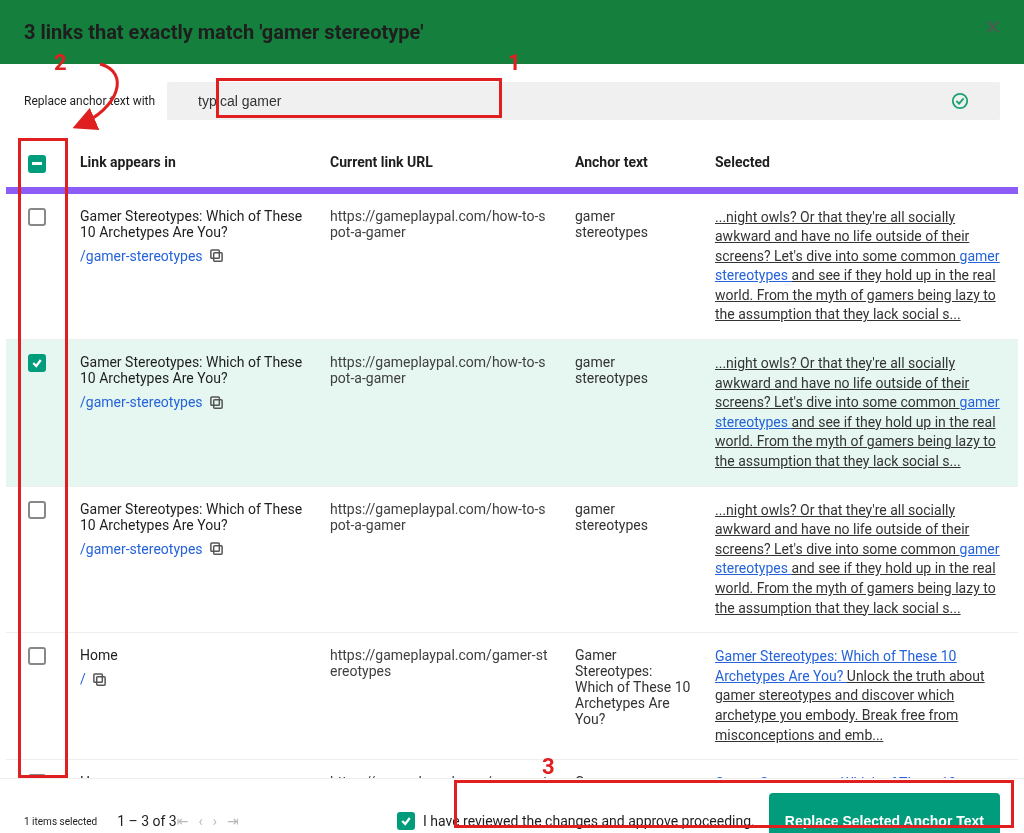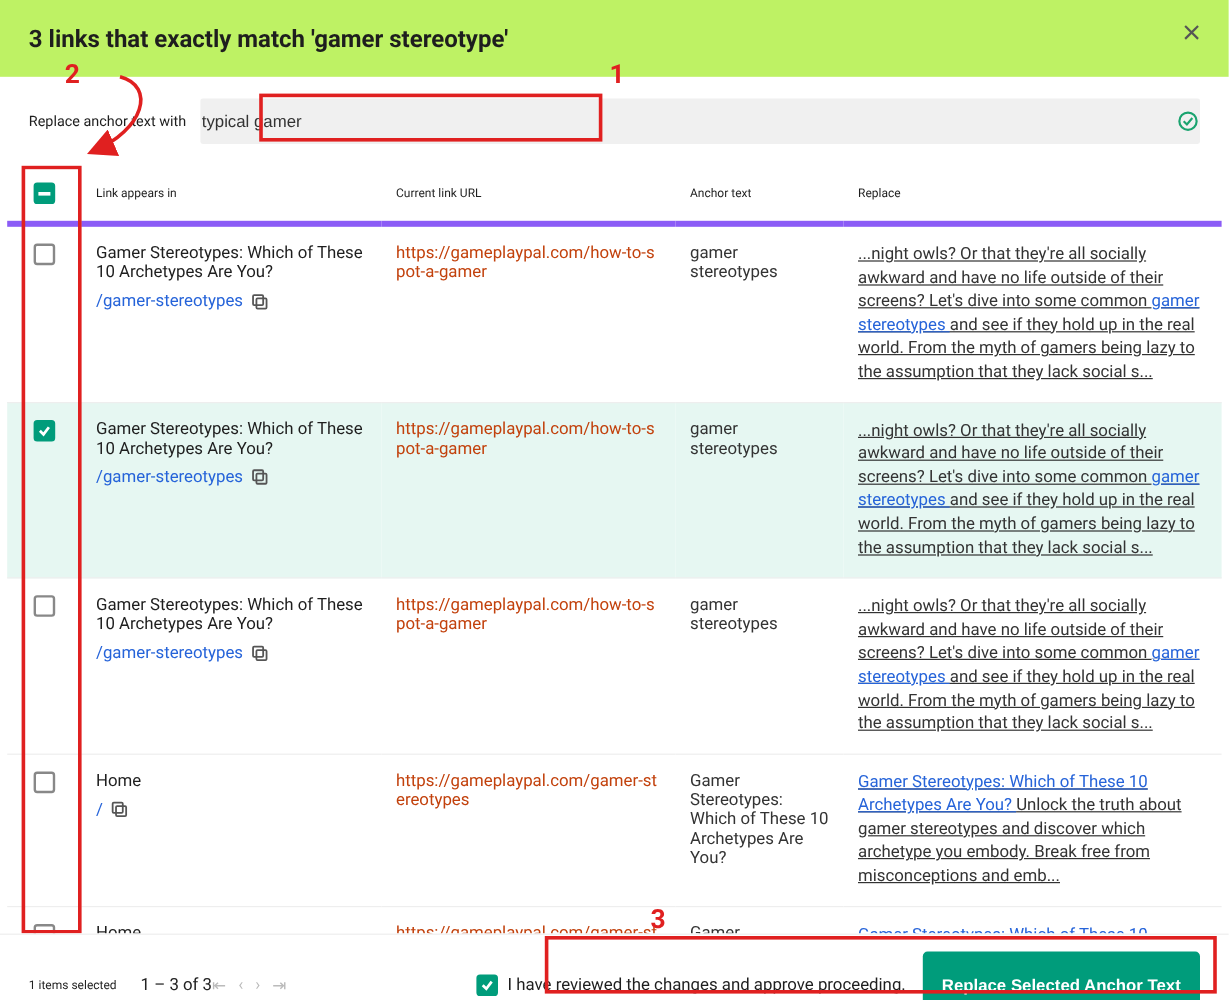--- a/index.html
+++ b/index.html
@@ -3,21 +3,21 @@
 <meta charset="utf-8">
 <style>
   * { box-sizing: border-box; margin: 0; padding: 0; }
   body {
     font-family: -apple-system, BlinkMacSystemFont, "Segoe UI", Roboto, Helvetica, Arial, sans-serif;
     background: #fff;
     color: #1e1e1e;
     font-size: 14px;
   }
   .header {
-    background: #bef264;
+    background: #15803d;
     padding: 20px 24px;
     position: relative;
   }
   .header-title {
     font-size: 20px;
     font-weight: 700;
   }
   .close-icon {
     position: absolute;
     top: 18px;
@@ -35,21 +35,21 @@
     gap: 12px;
   }
   .replace-label {
     font-size: 12px;
     font-weight: 400;
     white-space: nowrap;
   }
   .replace-input-wrap {
     flex: 1;
     background: #f0f0f0;
-    padding: 10px 1px;
+    padding: 10px 31px;
     display: flex;
     align-items: center;
     border-radius: 2px;
   }
   .replace-input {
     flex: 1;
     background: transparent;
     border: none;
     outline: none;
     font-size: 14px;
@@ -64,24 +64,24 @@
   .anno { position: absolute; color: #e02020; font-weight: 700; font-size: 22px; pointer-events:none; }
   .anno-box { position: absolute; border: 3px solid #e02020; pointer-events:none; }
   .anno-arrow { position: absolute; pointer-events:none; }
 
   table {
     width: 100%;
     border-collapse: collapse;
   }
   thead th {
     text-align: left;
-    font-size: 10px;
-    font-weight: 400;
+    font-size: 14px;
+    font-weight: 700;
     padding: 14px 12px;
-    border-bottom: 5px solid #8b5cf6;
+    border-bottom: 7px solid #8b5cf6;
     vertical-align: middle;
   }
   thead th:first-child { width: 62px; text-align:center;}
   tbody td {
     padding: 14px 12px;
     vertical-align: top;
     font-size: 14px;
     border-bottom: 1px solid #eee;
   }
   tbody tr.selected { background: #e6f7f2; }
@@ -117,21 +117,21 @@
     background: #009c7b;
     border-color: #009c7b;
   }
   .chk.checked svg { width:12px; height:12px; stroke:#fff; stroke-width:3; fill:none; }
 
   .link-title { color:#1e1e1e; margin-bottom:8px; }
   .link-path { color:#2563d9; display:inline-flex; align-items:center; gap:6px;text-align:center; }
   .copy-icon { width:15px; height:15px; color:#555; cursor:pointer; }
   .copy-icon svg { width:15px; height:15px; fill:none; stroke:#555; stroke-width:1.6; }
 
-  .url-cell { color:#c2410c; word-break: break-all; }
+  .url-cell { color:#404040; word-break: break-all; }
   .anchor-cell { color:#333; }
   .sentence-cell { color:#333; line-height:1.4;text-decoration:underline; }
   .sentence-cell a { color:#2563d9; text-decoration: underline; }
 
   .footer {
     display:flex;
     align-items:center;
     padding: 14px 24px;
     border-top: 1px solid #eee;
     gap: 20px;
@@ -204,21 +204,21 @@
 </div>
 
 <div class="table-wrap">
 <table>
   <thead>
     <tr>
       <th><span class="chk indeterminate"></span></th>
       <th class="col-link">Link appears in</th>
       <th class="col-url">Current link URL</th>
       <th class="col-anchor">Anchor text</th>
-      <th class="col-sentence">Replace</th>
+      <th class="col-sentence">Selected</th>
     </tr>
   </thead>
   <tbody id="tbody">
         <tr>
           <td><span class="chk"></span></td>
           <td class="col-link"><div class="link-title">Gamer Stereotypes: Which of These 10 Archetypes Are You?</div><div class="link-path">
               <span>/gamer-stereotypes</span>
               <span class="copy-icon"><svg viewBox="0 0 16 16">
                   <rect x="5" y="5" width="9" height="9" rx="1"></rect>
                   <rect x="2" y="2" width="9" height="9" rx="1"></rect>

